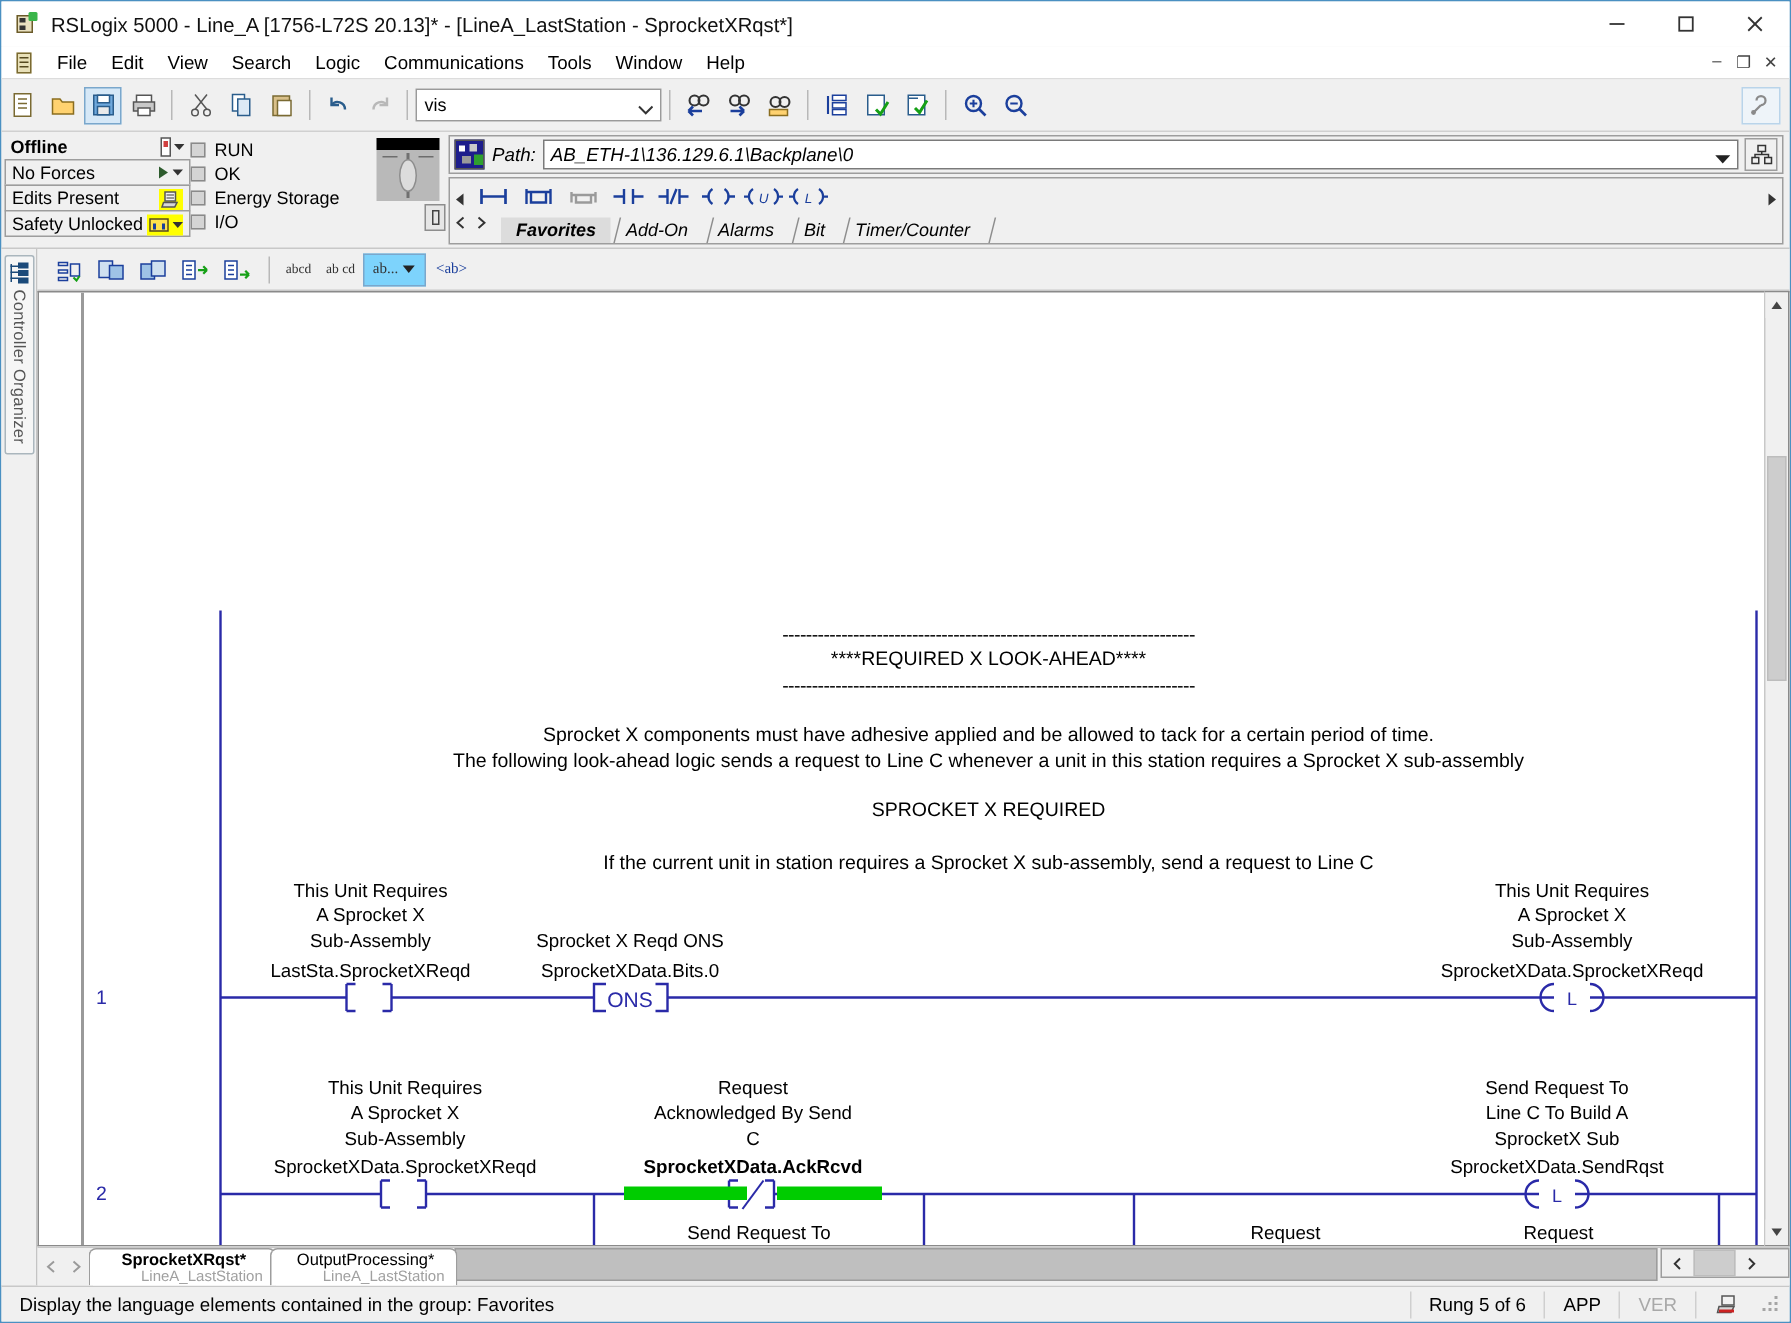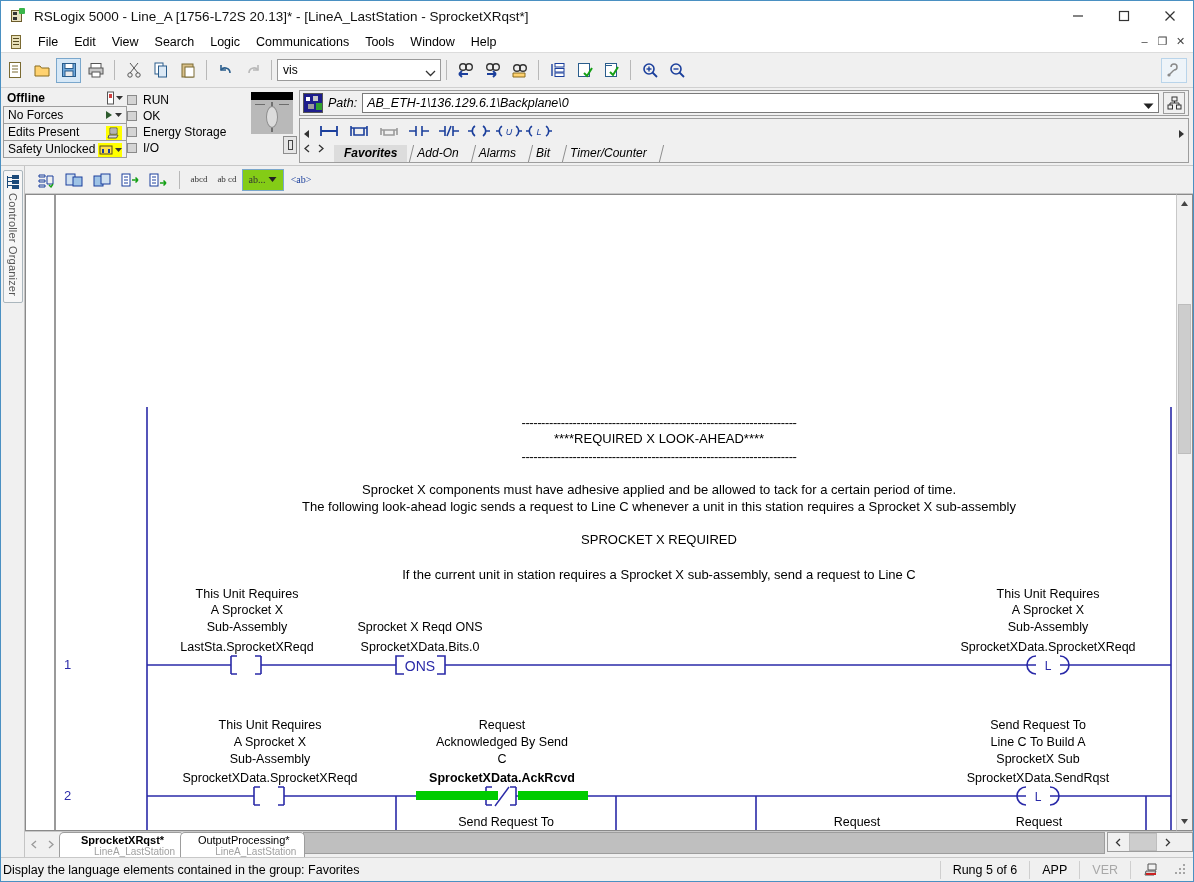--- a/index.html
+++ b/index.html
@@ -192,21 +192,21 @@
   }
 
   .routine-col { flex:1; display:flex; flex-direction:column; min-width:0; }
   .routine-toolbar {
     height: 28px; flex:0 0 28px; background:#f0f0f0;
     display:flex; align-items:center; border-bottom:1px solid #c8c8c8;
     padding-left: 8px;
   }
   .rt-btn { width:26px; height:22px; display:flex; align-items:center; justify-content:center;
      margin-right:2px; border:1px solid transparent; }
-  .rt-btn.active { border:1px solid #7aa7cc; background:#84cc16; }
+  .rt-btn.active { border:1px solid #7aa7cc; background:#7dd3fc; }
   .rt-sep { width:1px; height:18px; background:#b8b8b8; margin:0 6px; }
   .rt-txt { font-size:9px; color:#333; font-family:"Liberation Serif", serif; line-height:1.0; text-align:center;}
 
   .ladder-wrap { flex:1; display:flex; min-height:0; position:relative; background:#f0f0f0; }
   .ladder {
     flex:1; background:#ffffff; border:1px solid #8a8a8a; border-right:none;
     position: relative; overflow: hidden;
   }
   .ladder-inner { position:absolute; inset:0; }
 
@@ -257,21 +257,21 @@
   .bt-hs-btn { width:21px; height:18px; display:flex; align-items:center; justify-content:center;
      font-size:11px; color:#333; }
   .bt-hs-thumb { width:28px; height:18px; background:#cdcdcd; border:1px solid #bdbdbd; }
 
   
   .statusbar {
     height: 24px; flex:0 0 24px; background:#f0f0f0;
     display:flex; align-items:center; border-top:1px solid #c8c8c8;
     font-size:12.5px; color:#000;
   }
-  .sb-msg { padding-left:2px; flex:1; }
+  .sb-msg { padding-left:12px; flex:1; }
   .sb-cell { padding: 0 12px; border-left:1px solid #cfcfcf; height:18px; display:flex; align-items:center;}
   .sb-cell.dim { color:#a8a8a8; }
   .sb-grip { width:16px; height:16px; margin-right:4px; position:relative; }
   .sb-grip i { position:absolute; width:2px;height:2px;background:#a5a5a5;}
 </style>
 </head>
 <body>
 
 <div id="app">
 

